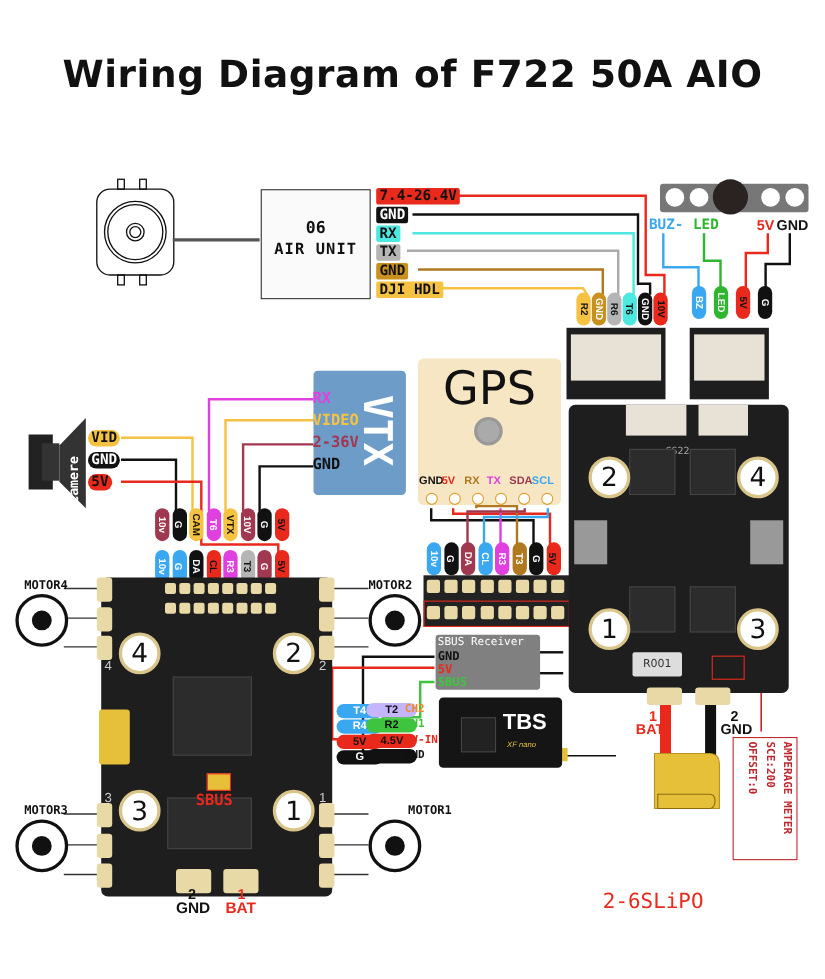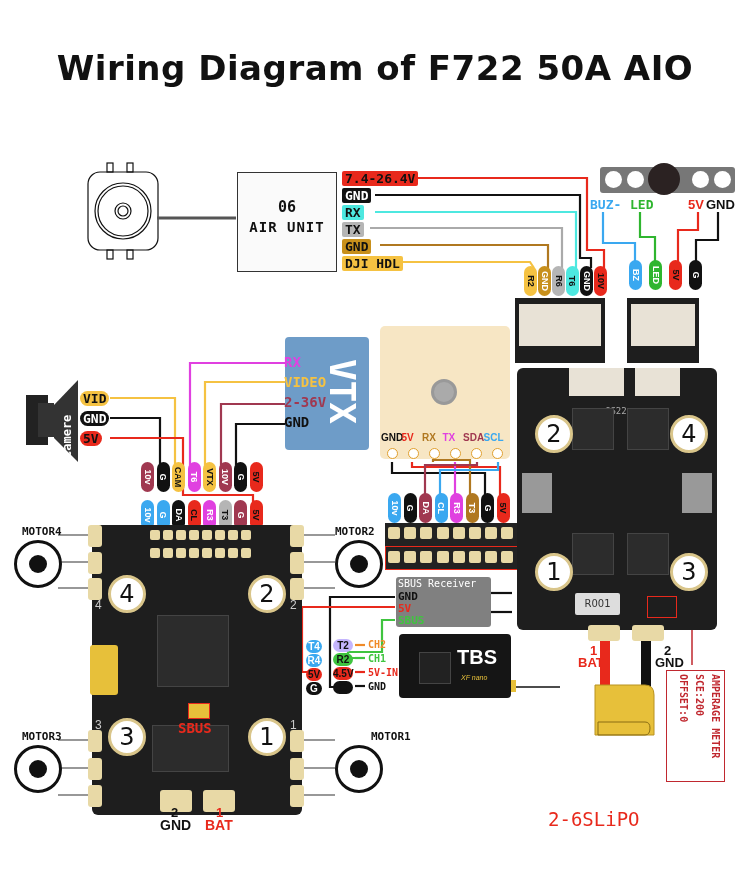--- a/index.html
+++ b/index.html
@@ -3,21 +3,21 @@
 <meta charset="utf-8">
 <style>
   html,body{margin:0;padding:0;background:#fff;}
   body{width:750px;height:890px;position:relative;overflow:hidden;font-family:"DejaVu Sans",sans-serif;}
   .abs{position:absolute;}
   #title{left:0;top:48px;width:750px;text-align:center;font-size:34px;font-weight:bold;color:#111;font-family:"DejaVu Sans",sans-serif;letter-spacing:0.5px;}
   svg#wires{position:absolute;left:0;top:0;}
   .tag{position:absolute;font-family:"DejaVu Sans Mono",monospace;font-weight:bold;font-size:13px;line-height:15px;height:15px;padding:0 3px;border-radius:2px;white-space:nowrap;}
   .pill{position:absolute;width:13px;height:30px;border-radius:7px;font-family:"Liberation Sans",sans-serif;font-weight:bold;font-size:9px;display:flex;align-items:center;justify-content:center;}
   .pill span{transform:rotate(90deg);white-space:nowrap;}
-  .hpill{position:absolute;height:13px;border-radius:7px;font-family:"Liberation Sans",sans-serif;font-weight:bold;font-size:10px;line-height:13px;text-align:center;padding:0 0;}
+  .hpill{position:absolute;height:13px;border-radius:7px;font-family:"Liberation Sans",sans-serif;font-weight:bold;font-size:10px;line-height:13px;text-align:center;padding:0 13px;}
   .pcb{position:absolute;background:#1e1e1e;border-radius:6px;}
   .pad{position:absolute;width:12px;height:12px;background:#e8d9a6;border-radius:2px;}
   .mpad{position:absolute;width:14px;height:22px;background:#e8d9a6;border-radius:3px;}
   .motor-num{position:absolute;width:32px;height:32px;border-radius:50%;background:#fff;border:3px solid #d9c58a;font-size:24px;font-weight:normal;line-height:32px;text-align:center;color:#111;font-family:"DejaVu Sans",sans-serif;}
   .motor-label{position:absolute;font-family:"DejaVu Sans Mono",monospace;font-weight:bold;font-size:11px;color:#111;}
   .prop{position:absolute;width:42px;height:42px;border-radius:50%;border:3px solid #111;background:#fff;}
   .prop::after{content:"";position:absolute;left:12px;top:12px;width:18px;height:18px;border-radius:50%;background:#111;}
   .chip{position:absolute;background:#2c2c2c;border:1px solid #444;}
   .bold-lbl{position:absolute;font-family:"Liberation Sans",sans-serif;font-weight:bold;}
 </style>
@@ -250,20 +250,21 @@
     </div>
     <div class="pill" style="left: 234px; top: 500px; background: rgb(160, 56, 80); color: rgb(255, 255, 255);">
       <span>G</span>
     </div>
     <div class="pill" style="left: 249.5px; top: 500px; background: rgb(232, 41, 28); color: rgb(17, 17, 17);">
       <span>5V</span>
     </div>
   </div>
 
 <div class="abs" style="left:380px;top:326px;width:130px;height:133px;background:#f7e6c4;border-radius:5px;">
+  <div style="position:absolute;left:0;width:130px;top:2px;text-align:center;font-family:'DejaVu Sans',sans-serif;font-size:42px;color:#111;">GPS</div>
   <div style="position:absolute;left:51px;top:53px;width:26px;height:26px;border-radius:50%;background:#aaa;border:3px solid #999;box-sizing:border-box;"></div>
 </div>
 <div id="gps-labels">
     <div class="bold-lbl" style="left: 381px; top: 432px; font-size: 10px; color: rgb(17, 17, 17);">GND</div>
     <div class="abs" style="left: 387px; top: 448px; width: 9px; height: 9px; border-radius: 50%; border: 1.5px solid rgb(224, 160, 48); background: rgb(255, 255, 255);"></div>
     <div class="bold-lbl" style="left: 401.5px; top: 432px; font-size: 10px; color: rgb(232, 41, 28);">5V</div>
     <div class="abs" style="left: 408px; top: 448px; width: 9px; height: 9px; border-radius: 50%; border: 1.5px solid rgb(224, 160, 48); background: rgb(255, 255, 255);"></div>
     <div class="bold-lbl" style="left: 422px; top: 432px; font-size: 10px; color: rgb(176, 120, 32);">RX</div>
     <div class="abs" style="left: 429px; top: 448px; width: 9px; height: 9px; border-radius: 50%; border: 1.5px solid rgb(224, 160, 48); background: rgb(255, 255, 255);"></div>
     <div class="bold-lbl" style="left: 442.5px; top: 432px; font-size: 10px; color: rgb(224, 64, 224);">TX</div>

